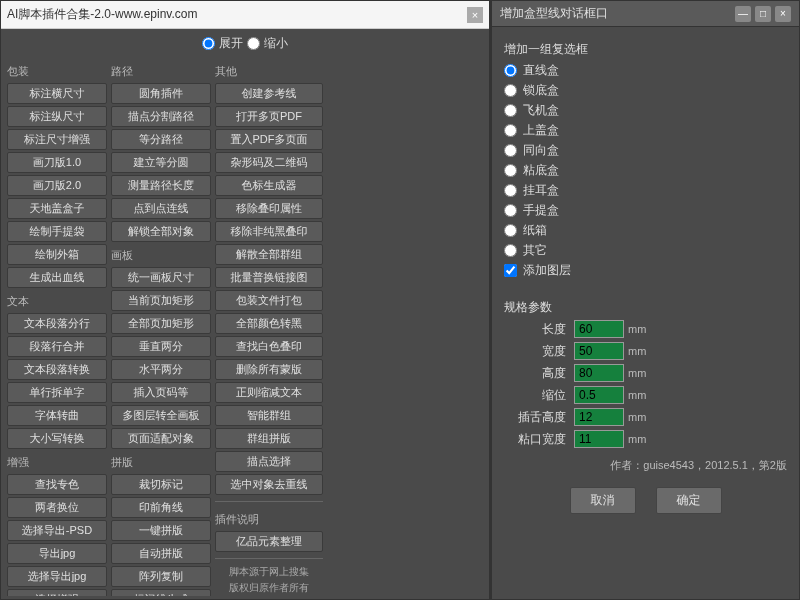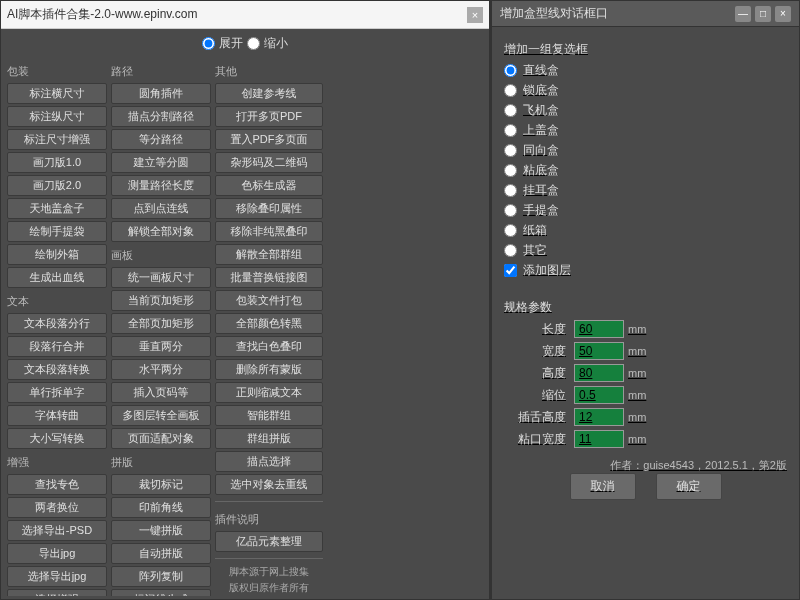--- a/index.html
+++ b/index.html
@@ -137,21 +137,20 @@
       color: #fff;
       font-size: 10px;
       display: flex;
       align-items: center;
       justify-content: center;
       border-radius: 2px;
     }
 
     #dialog-content {
       padding: 8px 12px;
-      text-decoration: underline;
     }
 
     .group-title {
       color: #ddd;
       font-size: 12px;
       margin: 6px 0 4px;
     }
 
     .radio-item {
       display: flex;
@@ -207,20 +206,21 @@
       color: #bbb;
       font-size: 11px;
       margin-top: 10px;
       text-align: right;
     }
 
     .dialog-buttons {
       display: flex;
       justify-content: center;
       gap: 20px;
+      margin-top: 14px;
     }
     .dialog-btn {
       background: #6a6a6a;
       border: 1px solid #444;
       color: #e0e0e0;
       font-size: 12px;
       padding: 4px 20px;
       cursor: pointer;
       border-radius: 2px;
       min-width: 60px;

